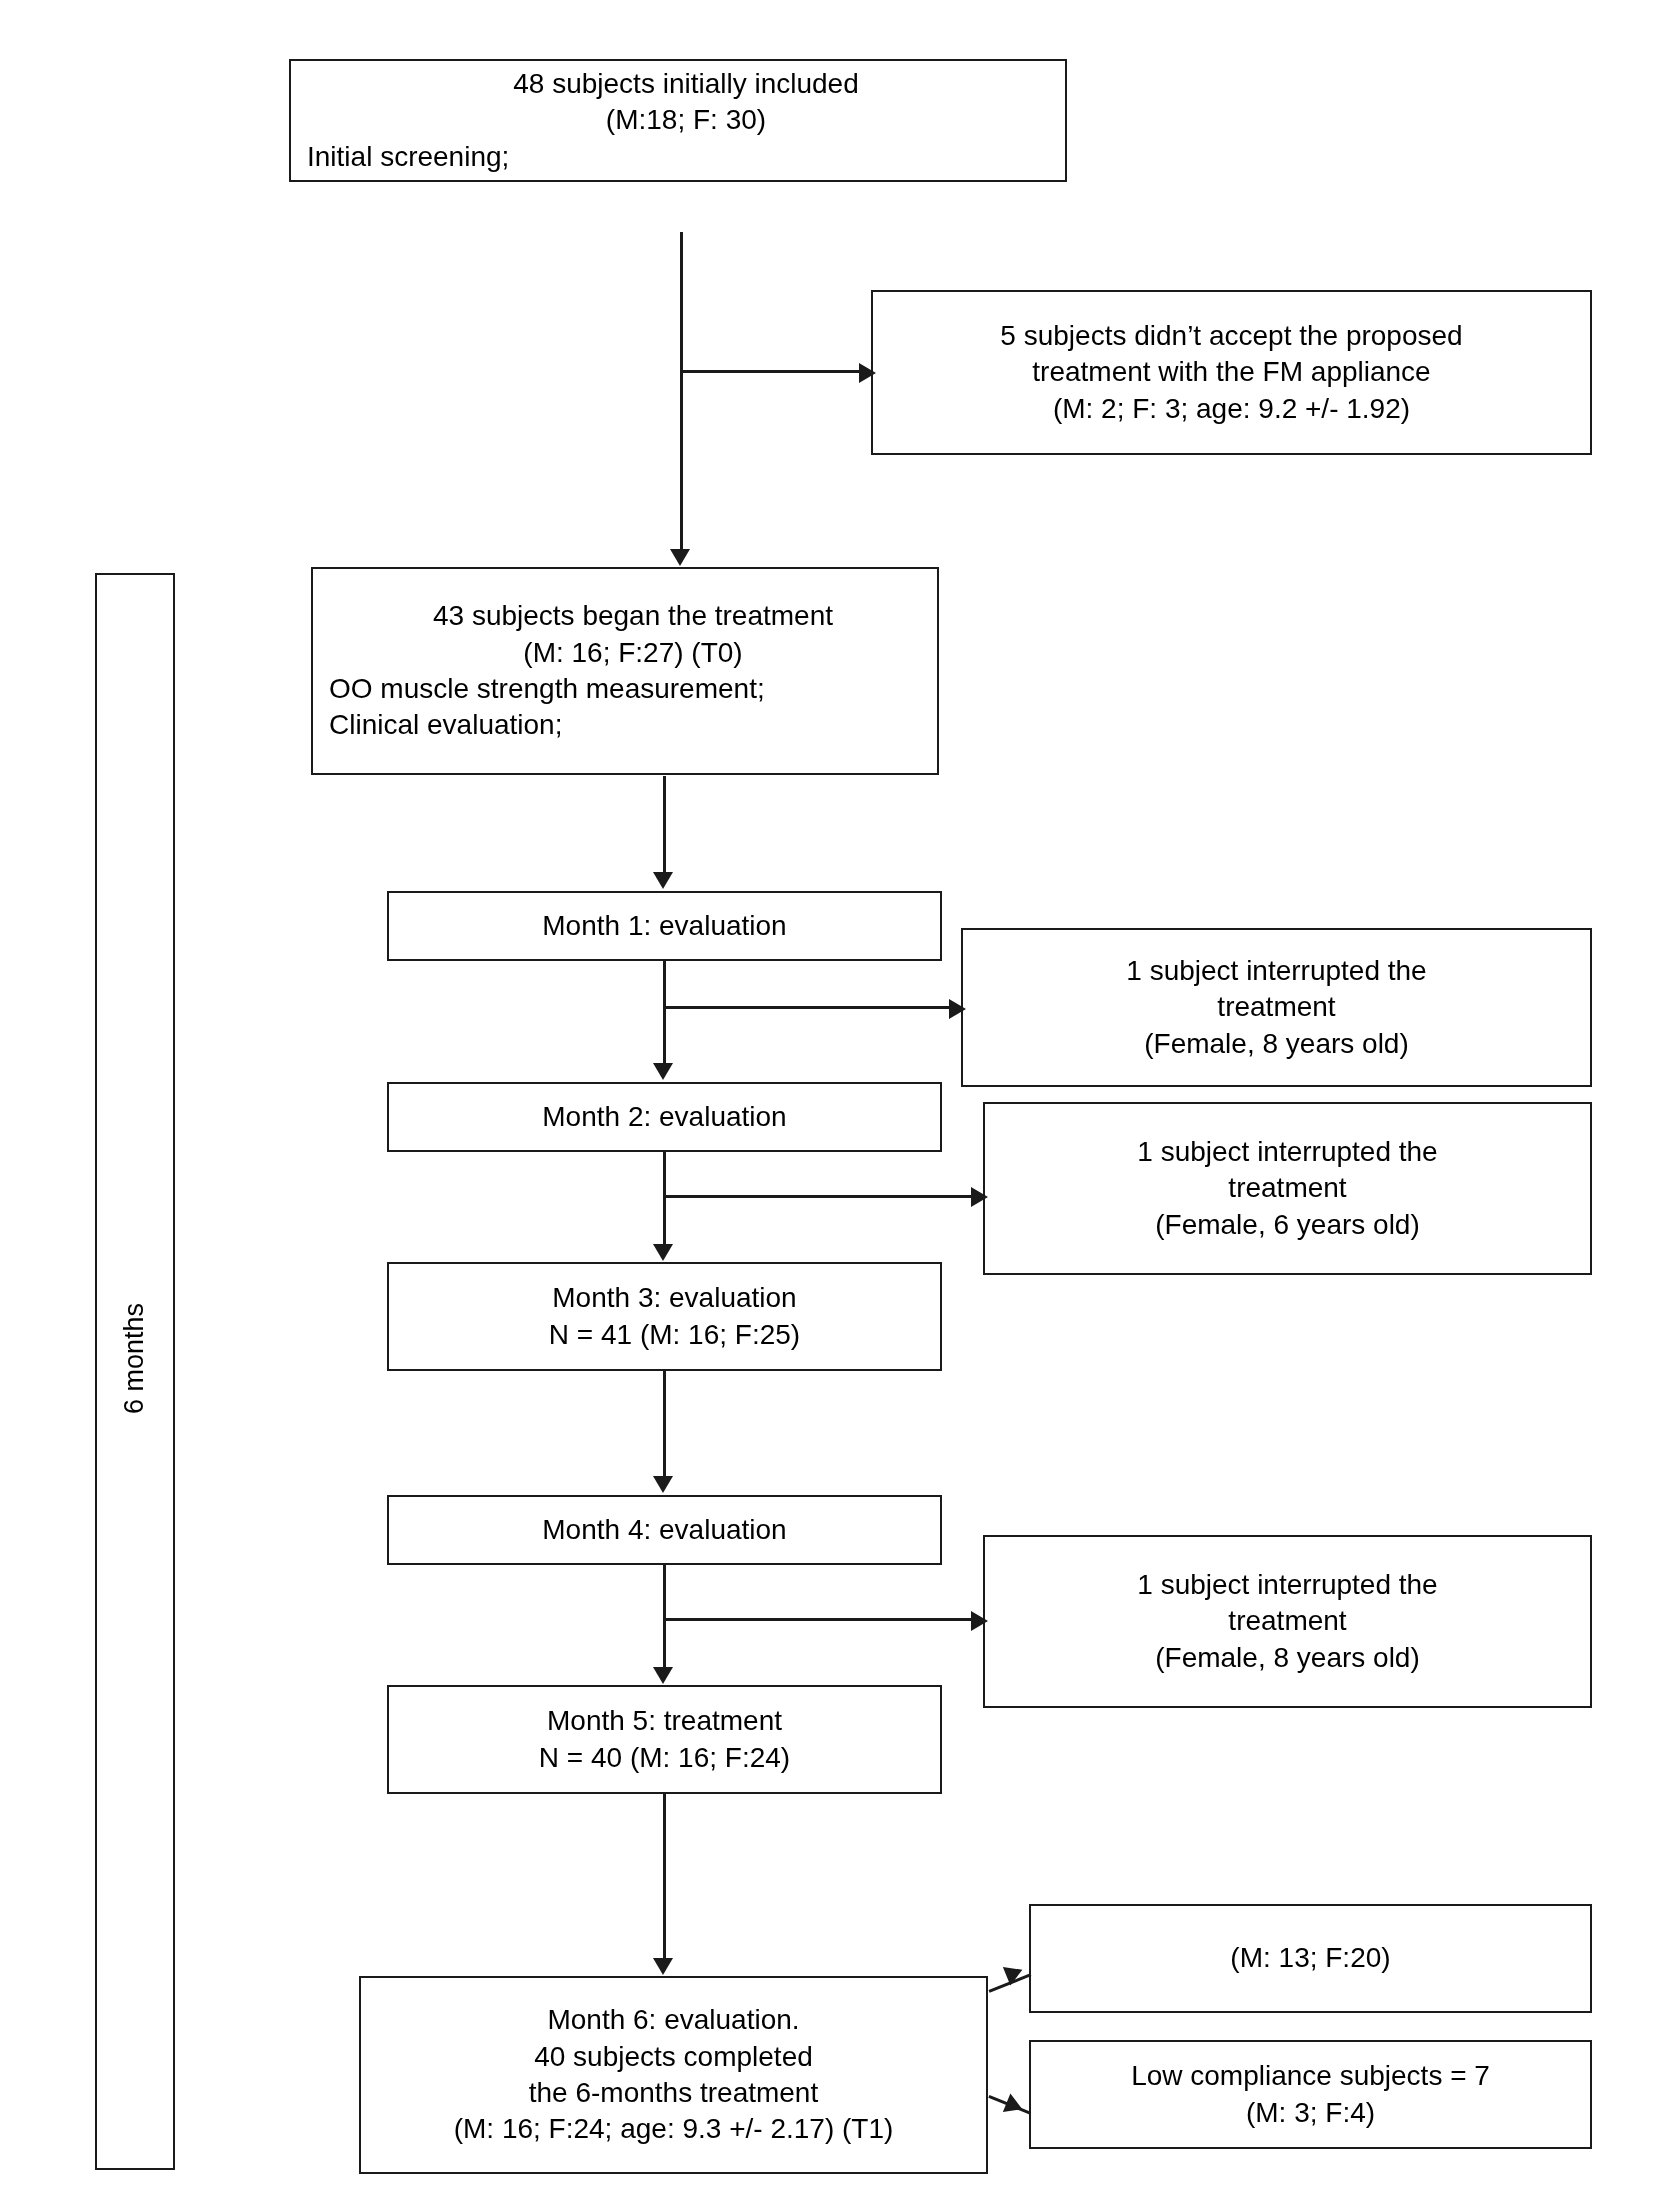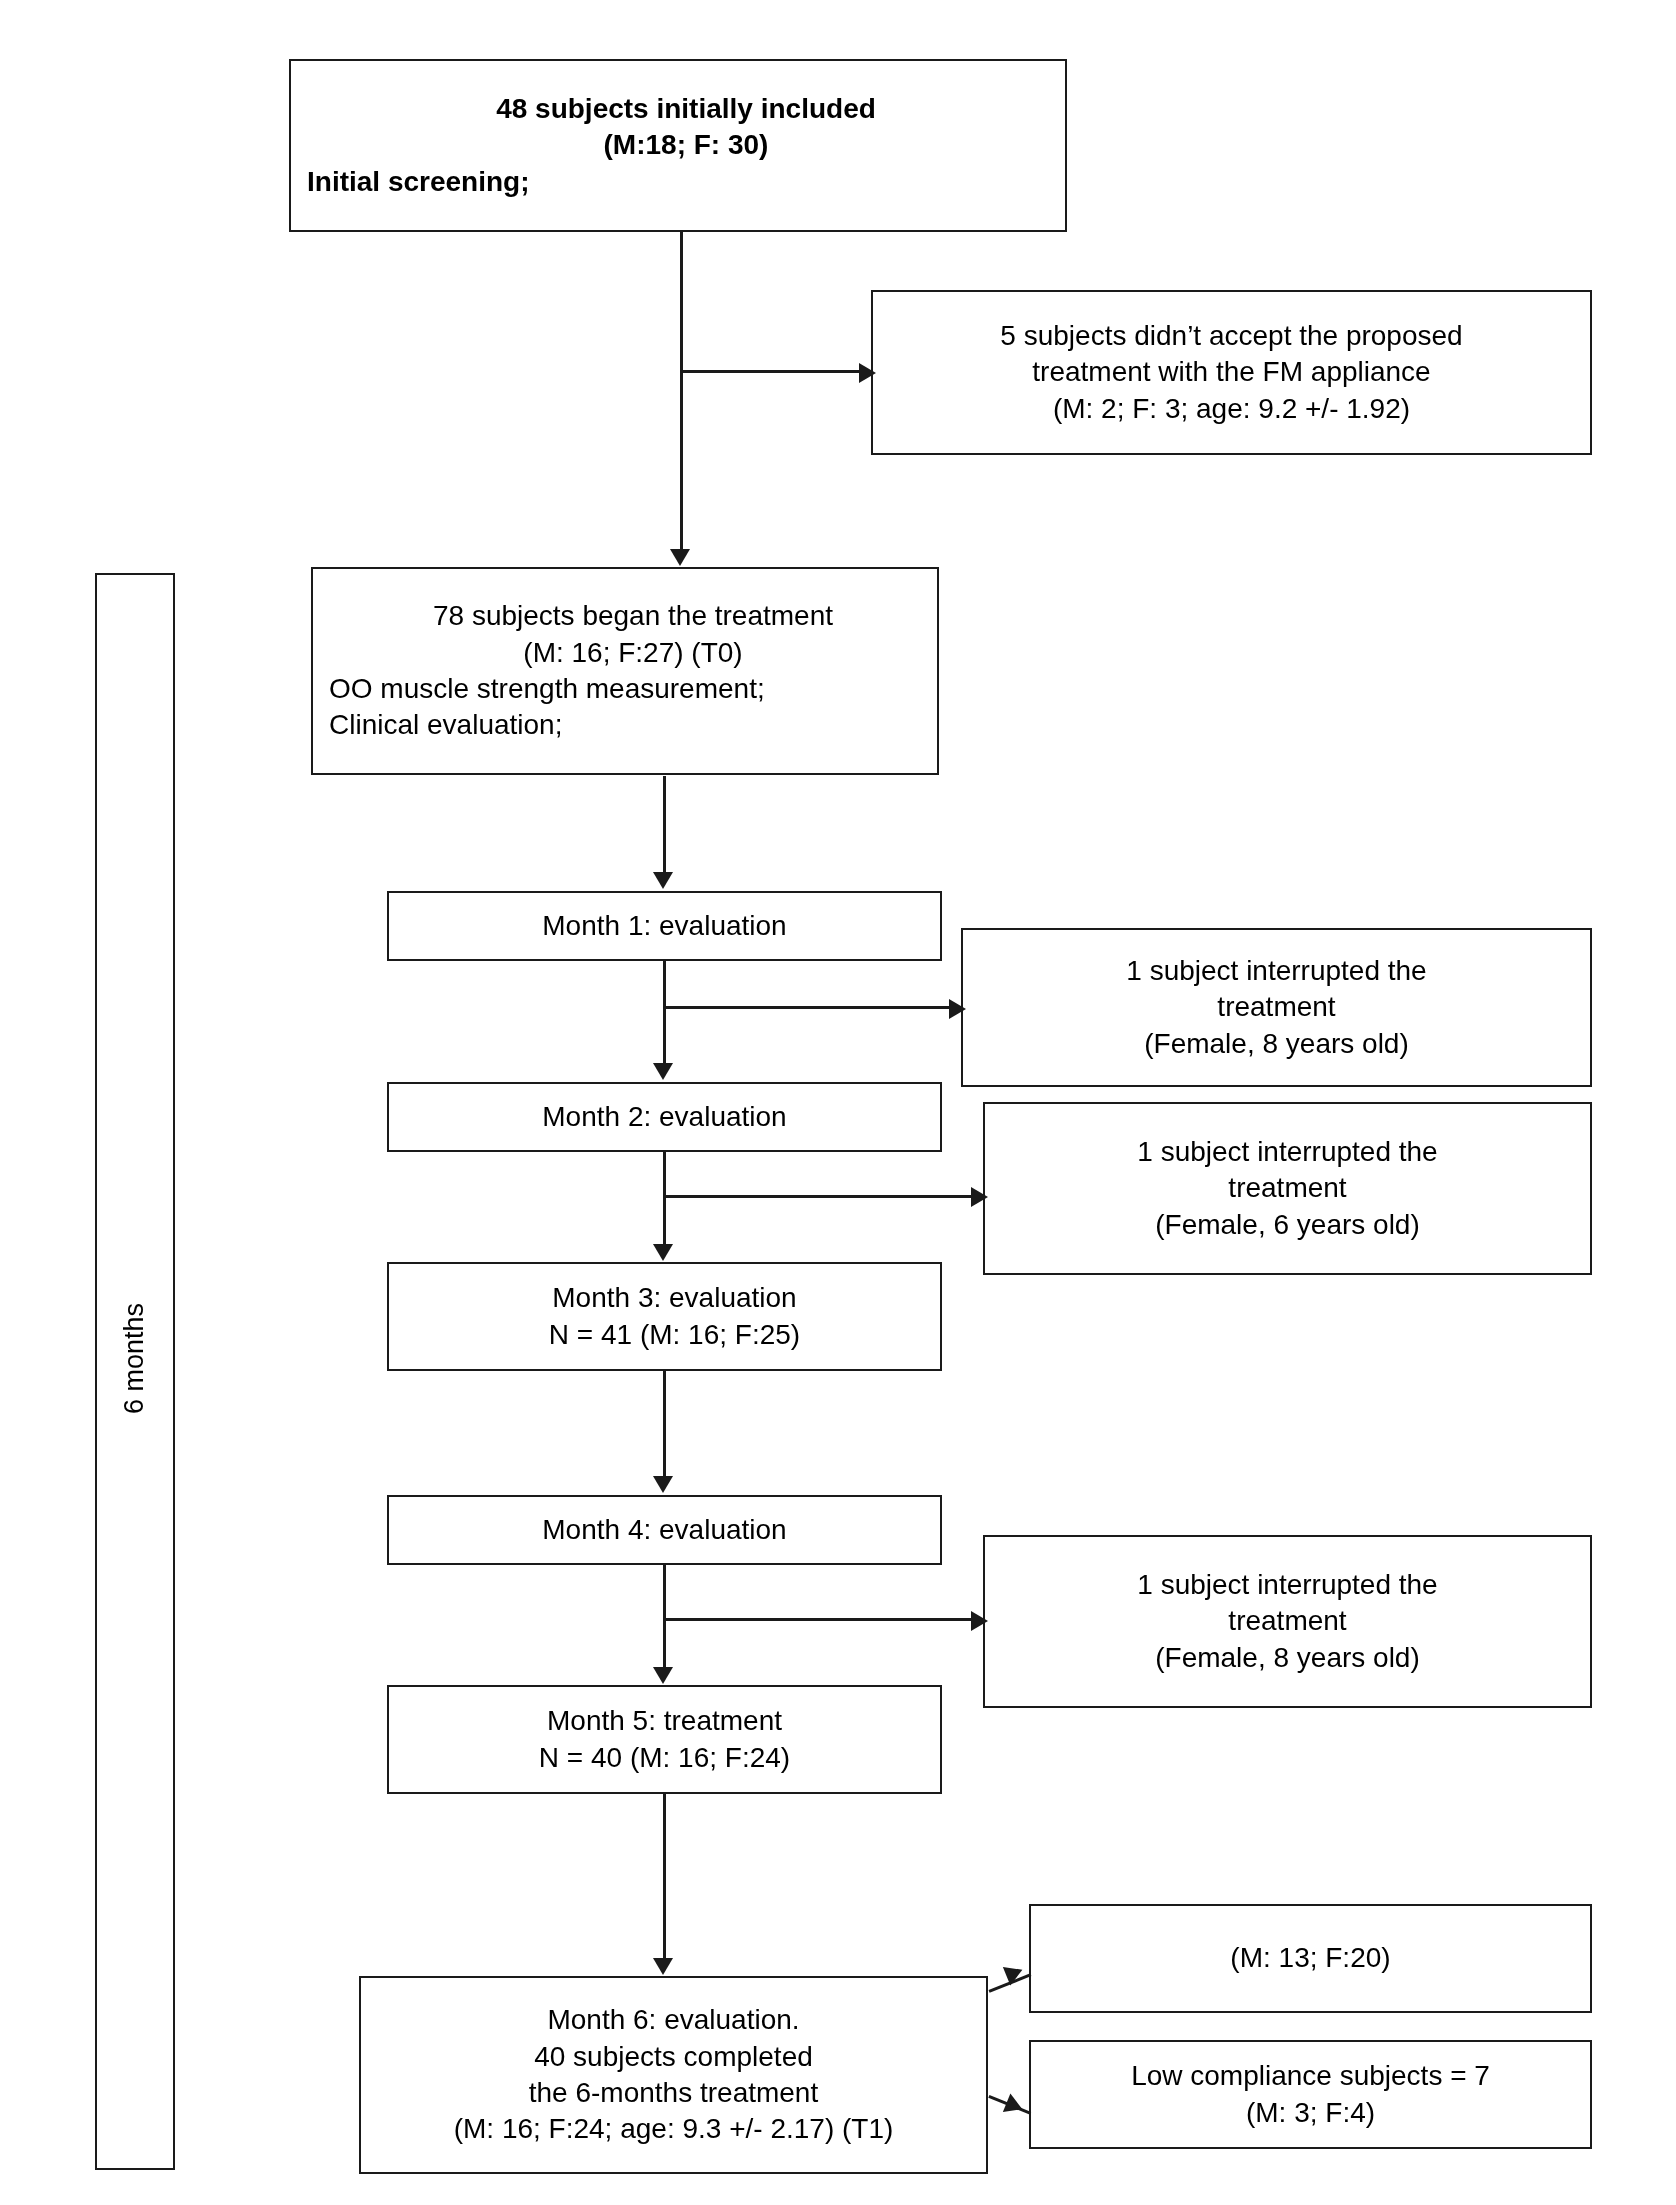--- a/index.html
+++ b/index.html
@@ -83,34 +83,34 @@
   }
 </style>
 </head>
 <body>
 
 <div id="canvas">
 
   <div id="bracket" style="left:95px; top:573px; width:80px; height:1597px;"></div>
   <div id="bracket-label" style="left:29px; top:1343px; width:211px; text-align:center;">6 months</div>
 
-  <div class="node left" style="left:289px; top:59px; width:778px; height:173px;font-weight:bold;">
+  <div class="node left" style="left:289px; top:59px; width:778px; height:123px;">
     <span class="ln center">48 subjects initially included</span>
     <span class="ln center">(M:18; F: 30)</span>
     <span class="ln">Initial screening;</span>
   </div>
 
   <div class="node center" style="left:871px; top:290px; width:721px; height:165px;">
     <span class="ln">5 subjects didn’t accept the proposed</span>
     <span class="ln">treatment with the FM appliance</span>
     <span class="ln">(M: 2; F: 3; age: 9.2 +/- 1.92)</span>
   </div>
 
   <div class="node left" style="left:311px; top:567px; width:628px; height:208px;">
-    <span class="ln center">78 subjects began the treatment</span>
+    <span class="ln center">43 subjects began the treatment</span>
     <span class="ln center">(M: 16; F:27) (T0)</span>
     <span class="ln">OO muscle strength measurement;</span>
     <span class="ln">Clinical evaluation;</span>
   </div>
 
   <div class="node center" style="left:387px; top:891px; width:555px; height:70px;">
     <span class="ln">Month 1: evaluation</span>
   </div>
 
   <div class="node center" style="left:387px; top:1082px; width:555px; height:70px;">

